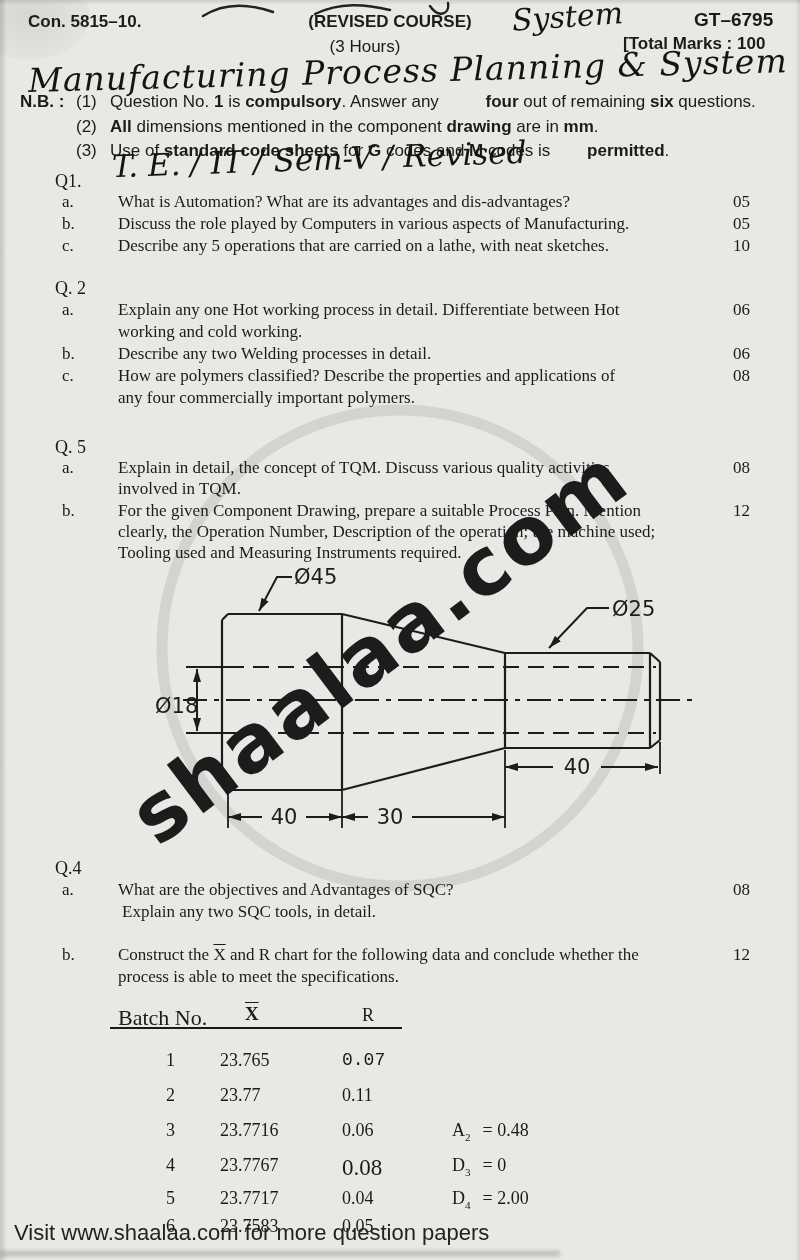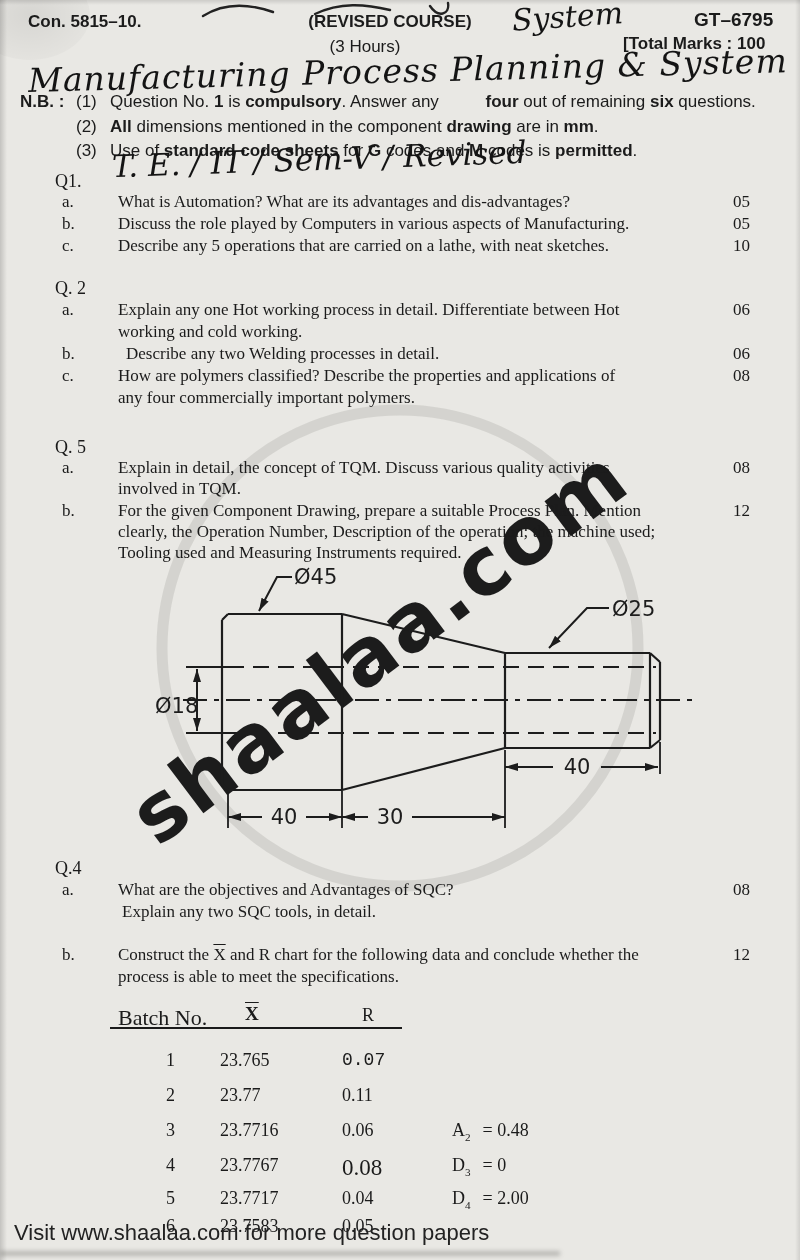--- a/index.html
+++ b/index.html
@@ -52,42 +52,42 @@
   </svg>
   <div class="abs hw" style="left:512px;top:0px;font-size:30px;transform:rotate(-4deg);z-index:3;">System</div>
   <div class="abs hw" style="left:28px;top:52px;font-size:33px;letter-spacing:1px;transform:rotate(-1.5deg);z-index:3;">Manufacturing Process Planning &amp; System</div>
 
   <div class="abs sans b" style="left:20px;top:92px;font-size:17px;z-index:2;">N.B. :</div>
   <div class="abs sans" style="left:76px;top:92px;font-size:17px;z-index:2;">(1)</div>
   <div class="abs sans" style="left:110px;top:92px;font-size:17px;z-index:2;"><span>Question No. </span><span style="font-weight: bold;">1</span><span> is </span><span style="font-weight: bold;">compulsory</span><span>. Answer any </span><span style="font-weight: bold; margin-left: 42px;">four</span><span> out of remaining </span><span style="font-weight: bold;">six</span><span> questions.</span></div>
   <div class="abs sans" style="left:76px;top:117px;font-size:17px;z-index:2;">(2)</div>
   <div class="abs sans" style="left:110px;top:117px;font-size:17px;z-index:2;"><span style="font-weight: bold;">All</span><span> dimensions mentioned in the component </span><span style="font-weight: bold;">drawing</span><span> are in </span><span style="font-weight: bold;">mm</span><span>.</span></div>
   <div class="abs sans" style="left:76px;top:141px;font-size:17px;z-index:2;">(3)</div>
-  <div class="abs sans" style="left:110px;top:141px;font-size:17px;z-index:2;"><span>Use of </span><span style="font-weight: bold;">standard code sheets</span><span> for </span><span style="font-weight: bold;">G</span><span> codes and </span><span style="font-weight: bold;">M</span><span> codes is </span><span style="font-weight: bold;">permitted</span><span>.</span></div>
+  <div class="abs sans" style="left:110px;top:141px;font-size:17px;z-index:2;"><span>Use of </span><span style="font-weight: bold;">standard code sheets</span><span> for </span><span style="font-weight: bold;">G</span><span> codes and </span><span style="font-weight: bold;">M</span><span> codes is </span><span style="font-weight: bold; margin-left: 32px;">permitted</span><span>.</span></div>
 
   <div class="abs hw" style="left:112px;top:142px;font-size:31px;transform:rotate(-2deg);z-index:3;">T. E. / IT / Sem-V / Revised</div>
 
   <div class="abs qlabel" style="left:55px;top:171px;z-index:2;">Q1.</div>
   <div class="abs q" style="left:62px;top:192px;z-index:2;">a.</div>
   <div class="abs q" style="left:118px;top:192px;z-index:2;">What is Automation? What are its advantages and dis-advantages?</div>
   <div class="abs marks" style="left:733px;top:192px;z-index:2;">05</div>
   <div class="abs q" style="left:62px;top:214px;z-index:2;">b.</div>
   <div class="abs q" style="left:118px;top:214px;z-index:2;">Discuss the role played by Computers in various aspects of Manufacturing.</div>
   <div class="abs marks" style="left:733px;top:214px;z-index:2;">05</div>
   <div class="abs q" style="left:62px;top:236px;z-index:2;">c.</div>
   <div class="abs q" style="left:118px;top:236px;z-index:2;">Describe any 5 operations that are carried on a lathe, with neat sketches.</div>
   <div class="abs marks" style="left:733px;top:236px;z-index:2;">10</div>
 
   <div class="abs qlabel" style="left:55px;top:278px;z-index:2;">Q. 2</div>
   <div class="abs q" style="left:62px;top:300px;z-index:2;">a.</div>
   <div class="abs q" style="left:118px;top:300px;z-index:2;">Explain any one Hot working process in detail. Differentiate between Hot</div>
   <div class="abs q" style="left:118px;top:322px;z-index:2;">working and cold working.</div>
   <div class="abs marks" style="left:733px;top:300px;z-index:2;">06</div>
   <div class="abs q" style="left:62px;top:344px;z-index:2;">b.</div>
-  <div class="abs q" style="left:126px;top:344px;z-index:2;">Describe any two Welding processes in detail.</div>
+  <div class="abs q" style="left:118px;top:344px;z-index:2;">Describe any two Welding processes in detail.</div>
   <div class="abs marks" style="left:733px;top:344px;z-index:2;">06</div>
   <div class="abs q" style="left:62px;top:366px;z-index:2;">c.</div>
   <div class="abs q" style="left:118px;top:366px;z-index:2;">How are polymers classified? Describe the properties and applications of</div>
   <div class="abs q" style="left:118px;top:388px;z-index:2;">any four commercially important polymers.</div>
   <div class="abs marks" style="left:733px;top:366px;z-index:2;">08</div>
 
   <div class="abs qlabel" style="left:55px;top:437px;z-index:2;">Q. 5</div>
   <div class="abs q" style="left:62px;top:458px;z-index:2;">a.</div>
   <div class="abs q" style="left:118px;top:458px;z-index:2;">Explain in detail, the concept of TQM. Discuss various quality activities</div>
   <div class="abs q" style="left:118px;top:479px;z-index:2;">involved in TQM.</div>

